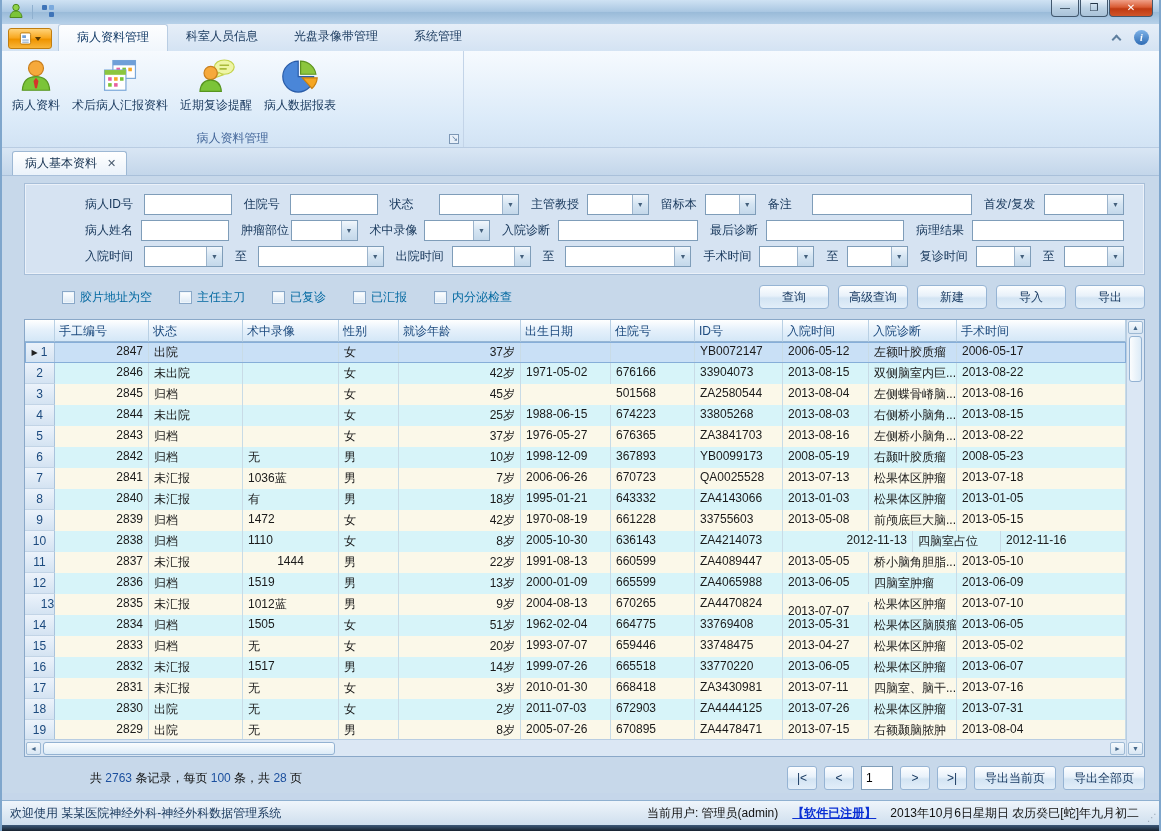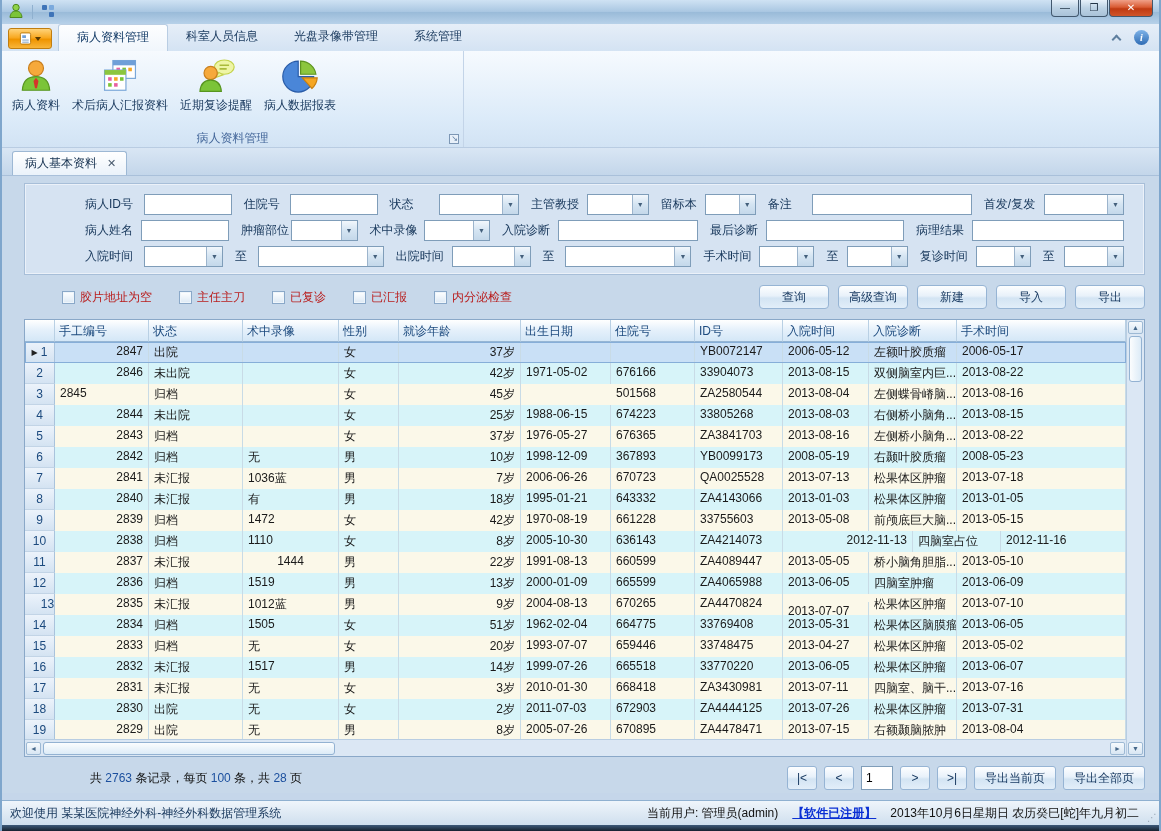--- a/index.html
+++ b/index.html
@@ -59,21 +59,21 @@
   .frow { display:flex; align-items:center; height:26px; }
   .flabel { color:#16365a; margin-right:8px; white-space:nowrap; }
   .tbox { height:21px; border:1px solid #7f9db9; background:#fff; margin-right:12px; font:inherit; padding:0 3px; }
   .combo { height:21px; border:1px solid #7f9db9; background:#fff; margin-right:12px; display:flex; }
   .combo .cwhite { flex:1; }
   .combo .cbtn { width:16px; border-left:1px solid #9cb4cc; background:linear-gradient(#f2f7fc,#d4e4f2 50%,#c4d8ea);
     display:flex; align-items:center; justify-content:center; font-size:7px; color:#44607c; }
 
   .action-row { margin-top:8px; display:flex; align-items:center; height:28px; flex:0 0 auto; }
   .cbgroup { display:flex; align-items:center; gap:27px; margin-left:38px; }
-  .cbitem { display:flex; align-items:center; gap:5px; color:#b91c1c; }
+  .cbitem { display:flex; align-items:center; gap:5px; color:#0369a1; }
   .cbbox { width:13px; height:13px; border:1px solid #8aa8c8; background:linear-gradient(#ffffff,#dce9f5); box-shadow:inset 0 0 0 1px #eef5fb; }
   .btngroup { margin-left:auto; display:flex; gap:9px; }
   .abtn { width:70px; height:24px; border:1px solid #96b4d4; border-radius:4px; color:#14365e;
     background:linear-gradient(#fdfeff,#e8f1fa 45%,#d3e4f3 55%,#e2eef9); font:inherit; }
 
   
   .grid { margin-top:8px; flex:0 0 auto; border:1px solid #8aa8c8; background:#fff; display:flex; height:438px; }
   .grid-main { flex:1; display:flex; flex-direction:column; overflow:hidden; }
   .ghead { display:flex; flex:0 0 22px; }
   .hc { border-right:1px solid #b9d0e4; border-bottom:1px solid #96b6d4; background:linear-gradient(#ffffff,#e6f1fb 45%,#d4e7f7);
@@ -410,21 +410,21 @@
               <div class="c" style="width: 84px; text-align: left;">676166</div>
               <div class="c" style="width: 88px; text-align: left;">33904073</div>
               <div class="c" style="width: 86px; text-align: left;">2013-08-15</div>
               <div class="c" style="width: 88px; text-align: left;">双侧脑室内巨...</div>
               <div class="c" style="width: 100px; text-align: left; flex: 1 1 0%;">2013-08-22</div>
             </div>
             <div class="r cream">
               <div class="ind" style="width: 30px;">
                 <span>3</span>
               </div>
-              <div class="c" style="width: 94px; text-align: left;">2845</div>
+              <div class="c" style="width: 94px; text-align: right;">2845</div>
               <div class="c" style="width: 94px; text-align: left;">归档</div>
               <div class="c" style="width: 96px; text-align: left;"></div>
               <div class="c" style="width: 60px; text-align: left;">女</div>
               <div class="c" style="width: 122px; text-align: right;">45岁</div>
               <div class="c" style="width: 90px; text-align: left; margin-top: 28px;">1968-04-16</div>
               <div class="c" style="width: 84px; text-align: left;">501568</div>
               <div class="c" style="width: 88px; text-align: left;">ZA2580544</div>
               <div class="c" style="width: 86px; text-align: left;">2013-08-04</div>
               <div class="c" style="width: 88px; text-align: left;">左侧蝶骨嵴脑...</div>
               <div class="c" style="width: 100px; text-align: left; flex: 1 1 0%;">2013-08-16</div>

